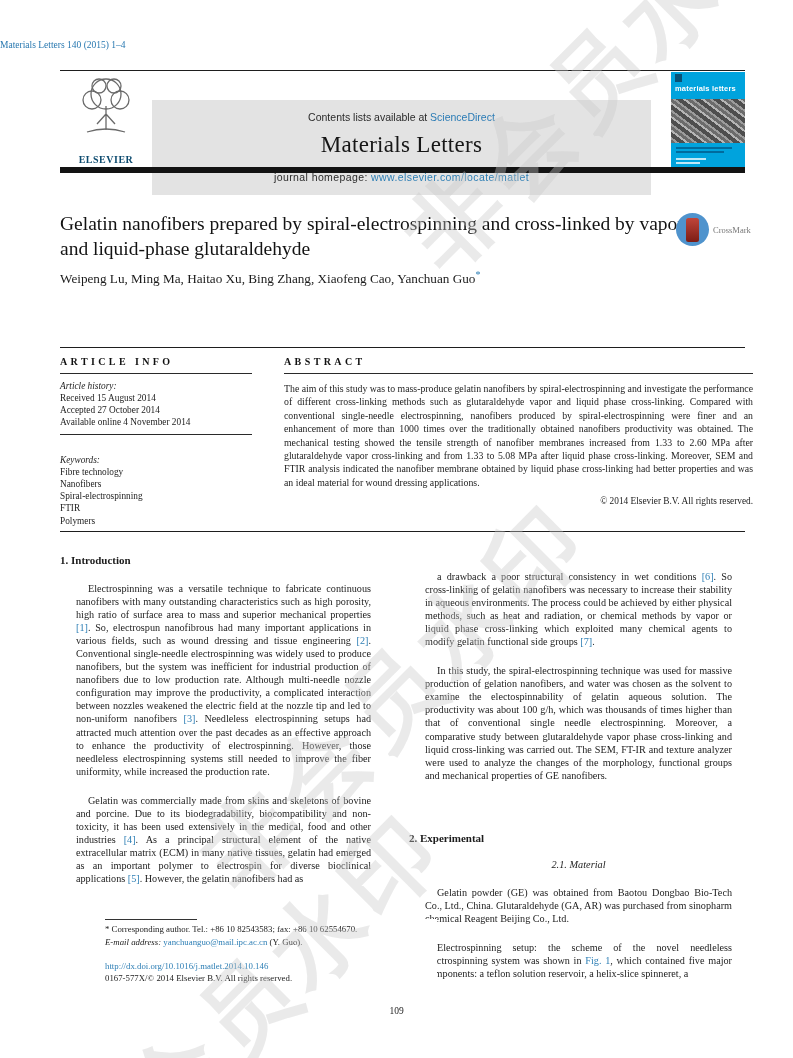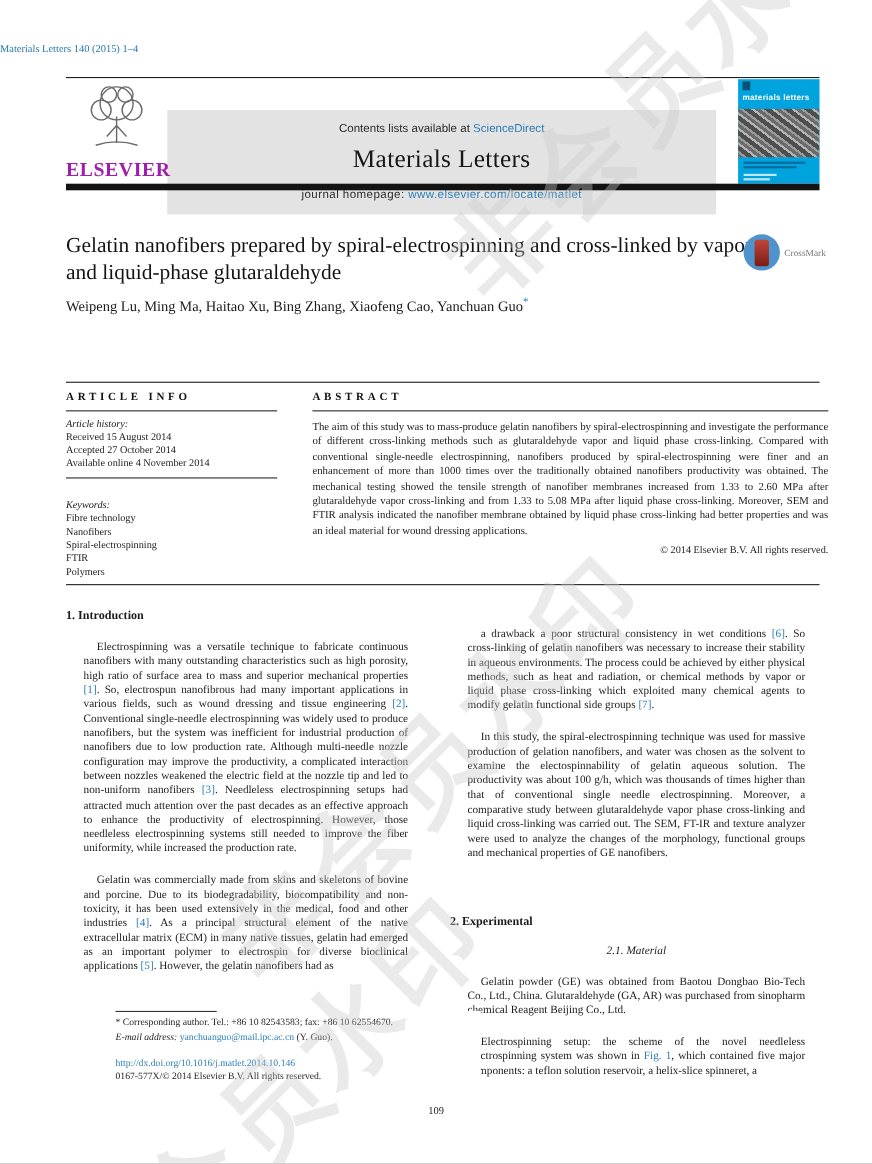--- a/index.html
+++ b/index.html
@@ -15,22 +15,22 @@
       font-family:"DejaVu Sans",sans-serif;}
 
   
   .citation{left:0;right:0;top:40px;font-size:9.5px;color:#2878b0;}
 
   
   .top-rule{left:60px;width:685px;top:70px;border-top:1.5px solid #1e1e1e;}
   .header{left:60px;top:72px;width:685px;height:95px;display:flex;}
   .logo-box{width:92px;background:#fff;position:relative;}
   .logo-tree{display:block;margin:2px auto 0;}
-  .logo-word{position:absolute;bottom:2px;left:0;right:0;text-align:center;color:#a21caf;
-             font-size:18px;font-weight:bold;letter-spacing:.5px;}
+  .logo-word{position:absolute;bottom:2px;left:0;right:0;text-align:center;color:#0c4a6e;
+             font-size:10px;font-weight:bold;letter-spacing:.5px;}
   .center-box{flex:1;background:#e3e3e3;text-align:center;padding-top:11px;height:84px;margin-top:28px;}
   .contents-line{font-family:"Liberation Sans",sans-serif;font-size:10.5px;color:#2b2b2b;}
   .contents-line .ref{color:#2a7bb5;}
   .journal-title{font-size:23px;color:#161616;margin-top:9px;letter-spacing:.3px;}
   .homepage-line{font-family:"Liberation Sans",sans-serif;font-size:10.5px;letter-spacing:.4px;
                  margin-top:13px;color:#2b2b2b;}
   .cover-box{width:74px;margin-left:20px;background:#00a3dd;position:relative;overflow:hidden;}
   .cover-mark{position:absolute;top:2px;left:4px;width:7px;height:8px;background:#0b3c5d;opacity:.8;}
   .cover-title{position:absolute;top:12px;left:4px;right:2px;color:#fff;font-weight:bold;
                font-size:7.5px;font-family:"Liberation Sans",sans-serif;letter-spacing:.2px;}

